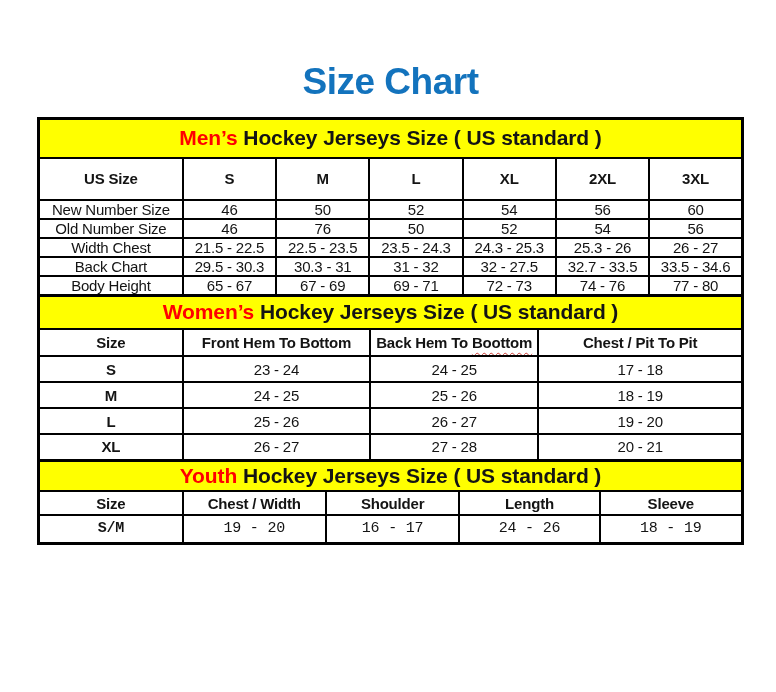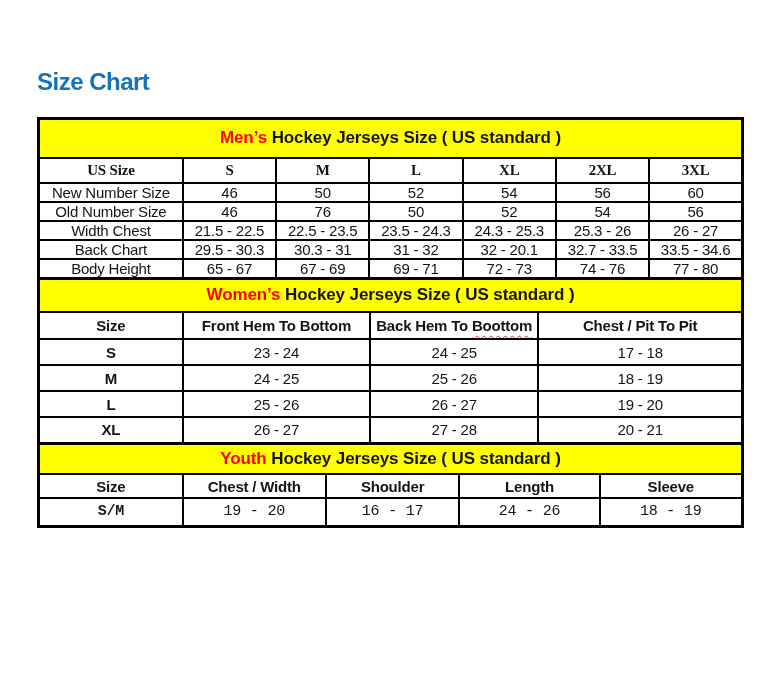--- a/index.html
+++ b/index.html
@@ -14,50 +14,50 @@
   html,body{margin:0;padding:0;}
   body{
     width:776px;height:692px;background:#ffffff;
     font-family:"Liberation Sans",sans-serif;
     color:var(--text-black);
     overflow:hidden;
   }
   .page{padding-top:64px;}
   .title{
     width:707px;margin:0 0 17px 37px;
-    text-align:left;
+    text-align:center;
     color:var(--accent-blue);
-    font-size:24px;line-height:36px;font-weight:bold;
+    font-size:37px;line-height:36px;font-weight:bold;
     letter-spacing:-0.5px;
   }
   table.tbl{
     table-layout:fixed;
     border-collapse:collapse;
     width:707px;
     margin-left:37px;
     border:3px solid var(--border-black);
   }
   table.tbl + table.tbl{margin-top:-3px;}
   .tbl td,.tbl th{
     border:2px solid var(--border-black);
     text-align:center;vertical-align:middle;
     padding:0 2px;
     font-size:15px;letter-spacing:-0.2px;
     overflow:hidden;white-space:nowrap;
   }
   td.banner{
     background:var(--banner-yellow);
-    font-weight:bold;font-size:17px;letter-spacing:-0.1px;
+    font-weight:bold;font-size:21px;letter-spacing:-0.1px;
   }
   .mens   td.banner{height:39px;}
   .womens td.banner{height:34px;}
   .youth  td.banner{height:31px;}
   .hl{color:var(--highlight-red);}
   tr.head-row th{font-weight:bold;}
-  .mens   tr.head-row th{height:25px;font-family:Liberation Serif, serif;}
+  .mens   tr.head-row th{height:42px;}
   .womens tr.head-row th{height:27px;}
   .youth  tr.head-row th{height:24px;}
   .mens   tr.data-row td{height:17px;}
   .womens tr.data-row td{height:26px;}
   .youth  tr.data-row td{height:28px;font-family:Liberation Mono, monospace;}
   td.rlabel{font-weight:normal;}
   td.size-cell{font-weight:bold;}
   .squiggle{
     text-decoration-line:underline;
     text-decoration-style:wavy;
@@ -130,21 +130,21 @@
         <td>23.5 - 24.3</td>
         <td>24.3 - 25.3</td>
         <td>25.3 - 26</td>
         <td>26 - 27</td>
       </tr>
       <tr class="data-row">
         <td class="rlabel">Back Chart</td>
         <td>29.5 - 30.3</td>
         <td>30.3 - 31</td>
         <td>31 - 32</td>
-        <td>32 - 20.1</td>
+        <td>32 - 27.5</td>
         <td>32.7 - 33.5</td>
         <td>33.5 - 34.6</td>
       </tr>
       <tr class="data-row">
         <td class="rlabel">Body Height</td>
         <td>65 - 67</td>
         <td>67 - 69</td>
         <td>69 - 71</td>
         <td>72 - 73</td>
         <td>74 - 76</td>

